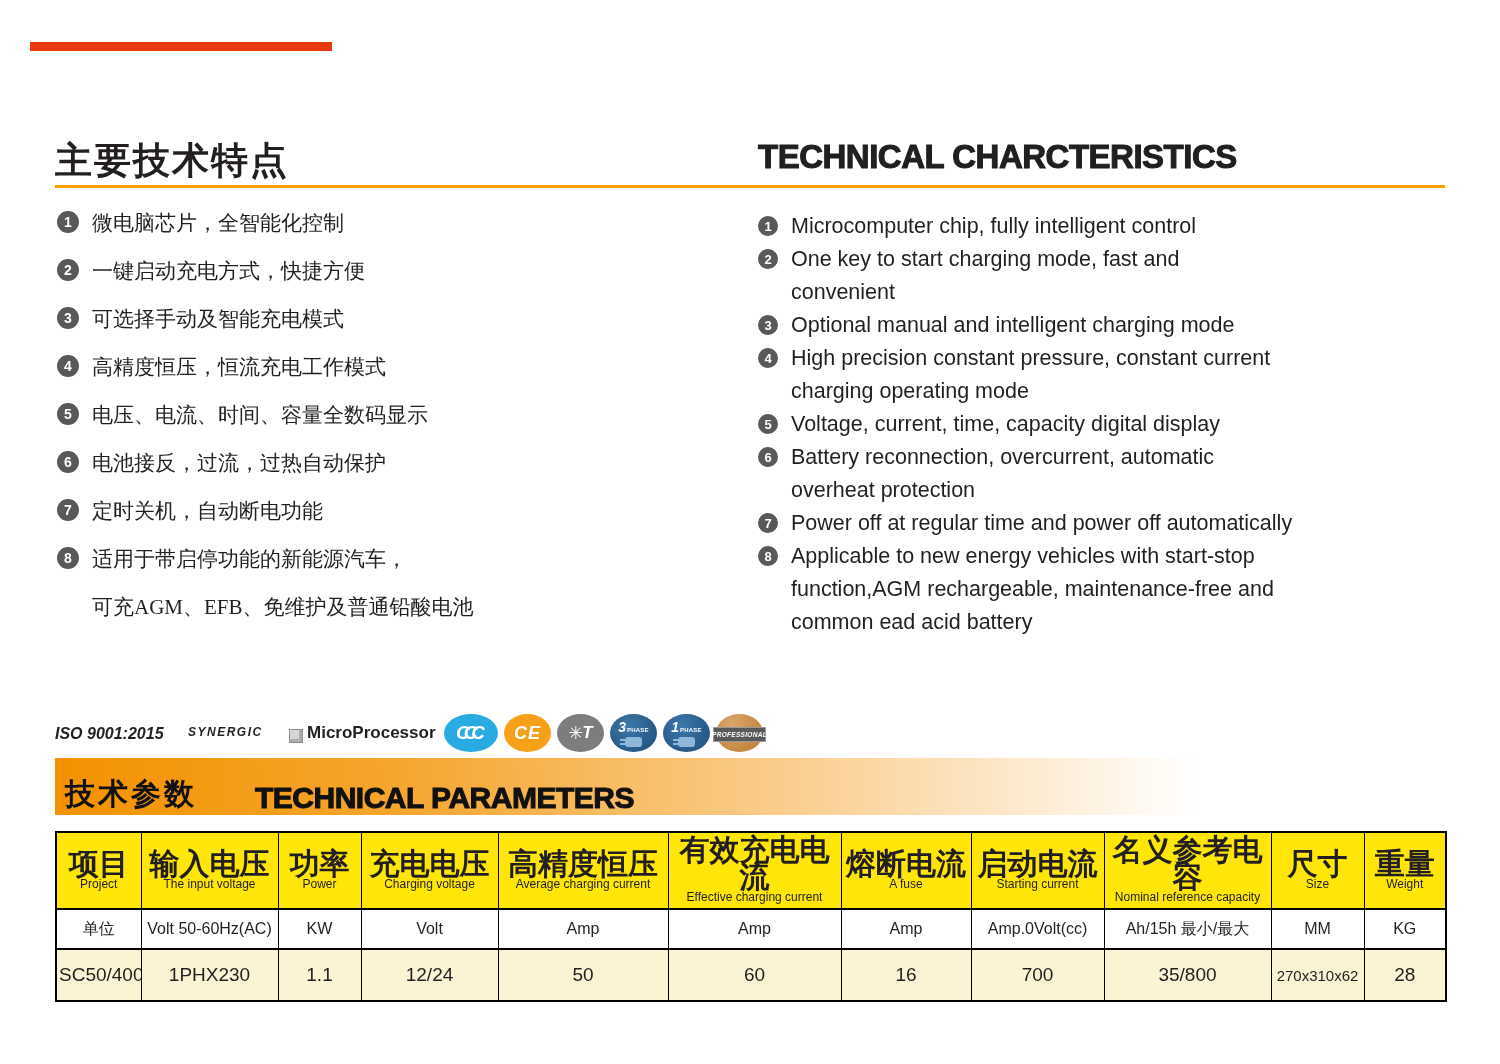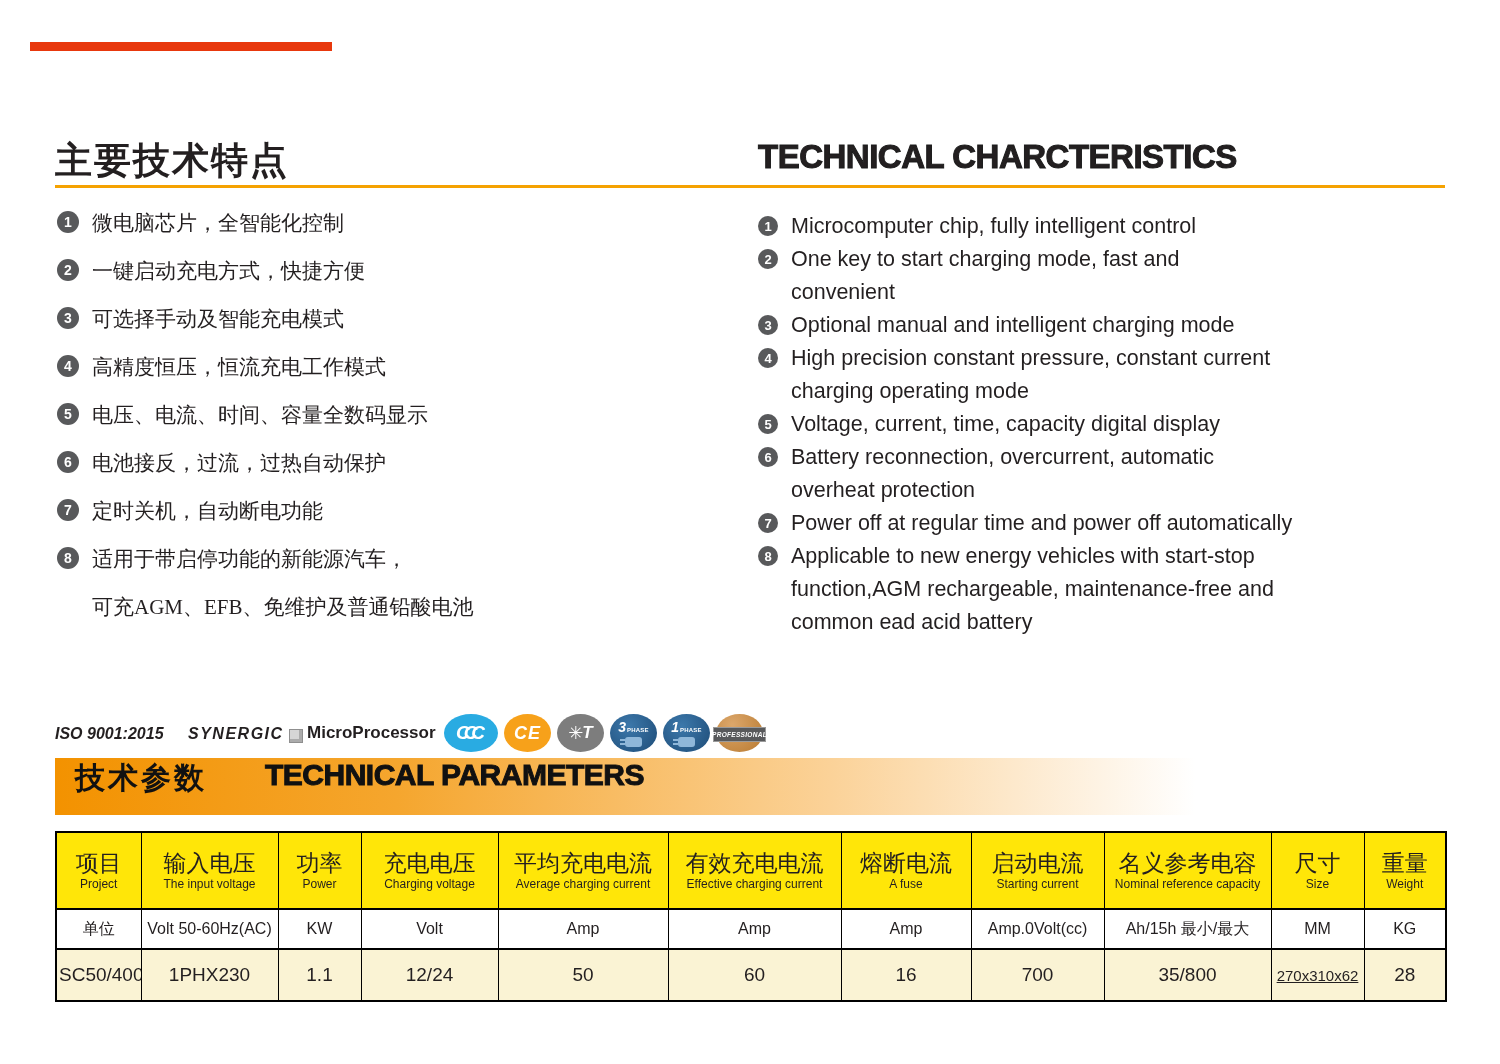--- a/index.html
+++ b/index.html
@@ -24,21 +24,21 @@
   .bullet:empty{visibility:hidden;}
   .ltext{font-size:21px;line-height:26px;white-space:pre-line;font-family:Liberation Serif, serif;}
 
   .rlist{position:absolute;left:758px;top:174px;width:700px;}
   .rrow{display:flex;align-items:flex-start;}
   .rrow .bullet{width:20px;height:20px;font-size:13px;margin-top:6px;margin-right:13px;}
   .rtext{font-size:21.5px;line-height:33px;white-space:pre-line;}
 
   
   .iso{position:absolute;left:55px;top:689px;font-size:16px;font-weight:700;font-style:italic;}
-  .brand{position:absolute;left:188px;top:689px;font-size:16px;font-weight:700;font-style:italic;letter-spacing:1.5px;}
+  .brand{position:absolute;left:188px;top:689px;font-size:12px;font-weight:700;font-style:italic;letter-spacing:1.5px;}
   .mp-sq{position:absolute;left:289px;top:693px;width:12px;height:12px;background:#d6d6d6;
          border:1px solid #8f8f8f;box-shadow:inset -3px -3px 0 #ababab;}
   .mp{position:absolute;left:307px;top:687px;font-size:17px;font-weight:700;}
 
   .badges{position:absolute;left:444px;top:678px;display:flex;gap:6px;align-items:center;}
   .badge{width:47px;height:38px;border-radius:50%;display:flex;align-items:center;justify-content:center;
          color:#fff;position:relative;flex:0 0 auto;}
   .b-ccc{background:#29abe2;font-size:19px;font-weight:700;font-style:italic;letter-spacing:-6px;padding-right:7px;}
   .b-ce{background:#f7a11a;font-size:18px;font-weight:700;letter-spacing:1px;font-style:italic;text-align:center;}
   .b-fan{background:#7d7d7d;font-size:17px;font-weight:700;font-style:italic;}
@@ -51,36 +51,36 @@
   .plug::before{content:"";position:absolute;left:-5px;top:2px;width:5px;height:2px;background:#8fb7d9;
                 box-shadow:0 4px 0 #8fb7d9;}
   .b-pro{background:radial-gradient(circle at 35% 28%,#dca76b,#b8792f);}
   .pro-band{position:absolute;left:-3px;right:-3px;top:13px;height:13px;background:#58595b;
             display:flex;align-items:center;justify-content:center;font-size:6.5px;font-weight:700;
             font-style:italic;color:#fff;letter-spacing:0.3px;border:1px solid #9a9a9a;}
 
   
   .pbar{position:absolute;left:55px;top:722px;width:1140px;height:57px;box-sizing:border-box;
         background:linear-gradient(to right,#f39200 0%,#f5a62e 30%,#fbd298 68%,#ffffff 100%);
-        display:flex;align-items:flex-start;padding-left:20px;}
+        display:flex;align-items:flex-end;padding-left:10px;}
   .pbar-zh{font-size:30px;font-weight:700;letter-spacing:3px;color:#111;}
   .pbar-en{font-size:30px;font-weight:700;margin-left:58px;letter-spacing:-0.5px;
            -webkit-text-stroke:1px #111;color:#111;}
 
   
   .ptable{position:absolute;left:55px;top:795px;width:1390px;border-collapse:collapse;table-layout:fixed;
           border:2px solid #000;}
   .ptable th,.ptable td{border:1px solid #000;text-align:center;vertical-align:middle;padding:0 2px;overflow:hidden;}
   .ptable tr{border-top:2px solid #000;border-bottom:2px solid #000;}
   .hdr th{background:#ffe608;height:75px;}
-  .hzh{display:block;font-size:23px;font-weight:400;line-height:27px;}
+  .hzh{display:block;font-size:30px;font-weight:700;line-height:27px;}
   .hen{display:block;font-size:12px;font-weight:400;line-height:15px;}
   .units td{height:38px;font-size:16px;background:#fff;}
   .vals td{height:50px;font-size:19px;background:#faf3d4;}
-  .vals td.small{font-size:15px;text-decoration:underline;}
+  .vals td.small{font-size:15px;}
 </style>
 </head>
 <body>
 
 <div class="page">
 
   <div class="topbar"></div>
 
   <div class="title-zh">主要技术特点</div>
   <div class="title-en">TECHNICAL CHARCTERISTICS</div>
@@ -231,21 +231,21 @@
           </th>
       <th>
             <span class="hzh">功率</span>
             <span class="hen">Power</span>
           </th>
       <th>
             <span class="hzh">充电电压</span>
             <span class="hen">Charging voltage</span>
           </th>
       <th>
-            <span class="hzh">平均充电电流</span>
+            <span class="hzh">高精度恒压</span>
             <span class="hen">Average charging current</span>
           </th>
       <th>
             <span class="hzh">有效充电电流</span>
             <span class="hen">Effective charging current</span>
           </th>
       <th>
             <span class="hzh">熔断电流</span>
             <span class="hen">A fuse</span>
           </th>

